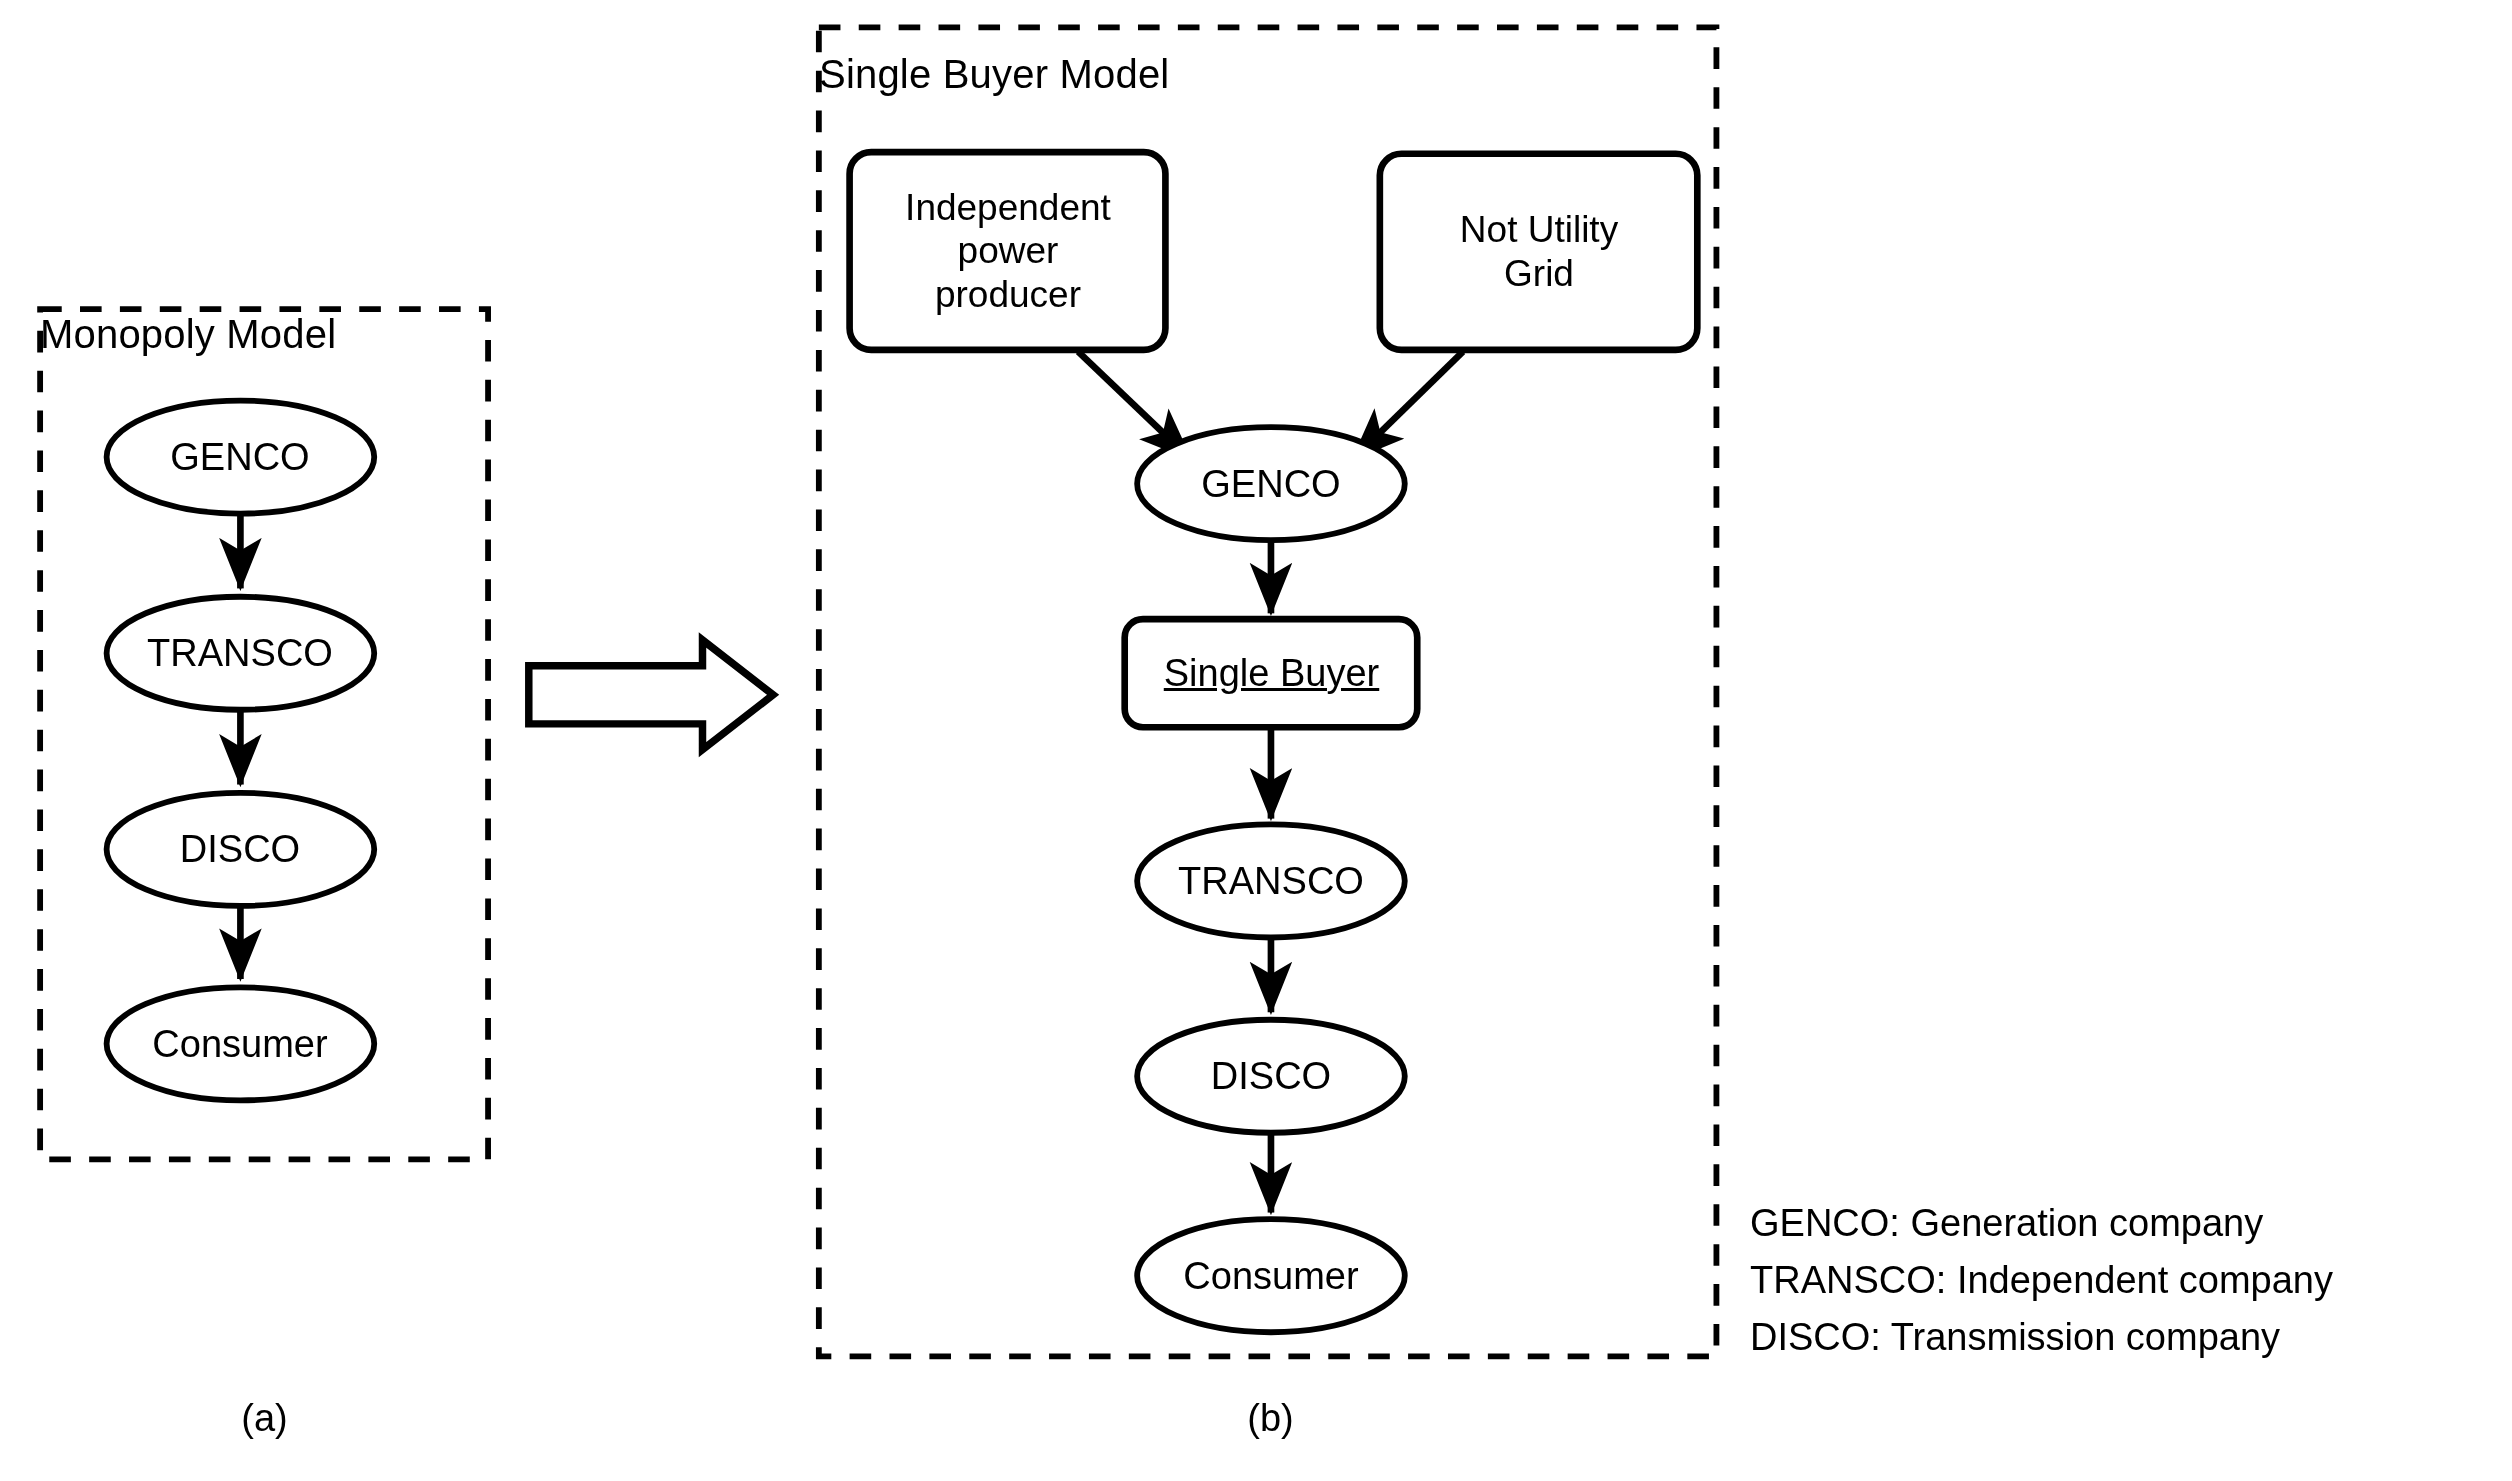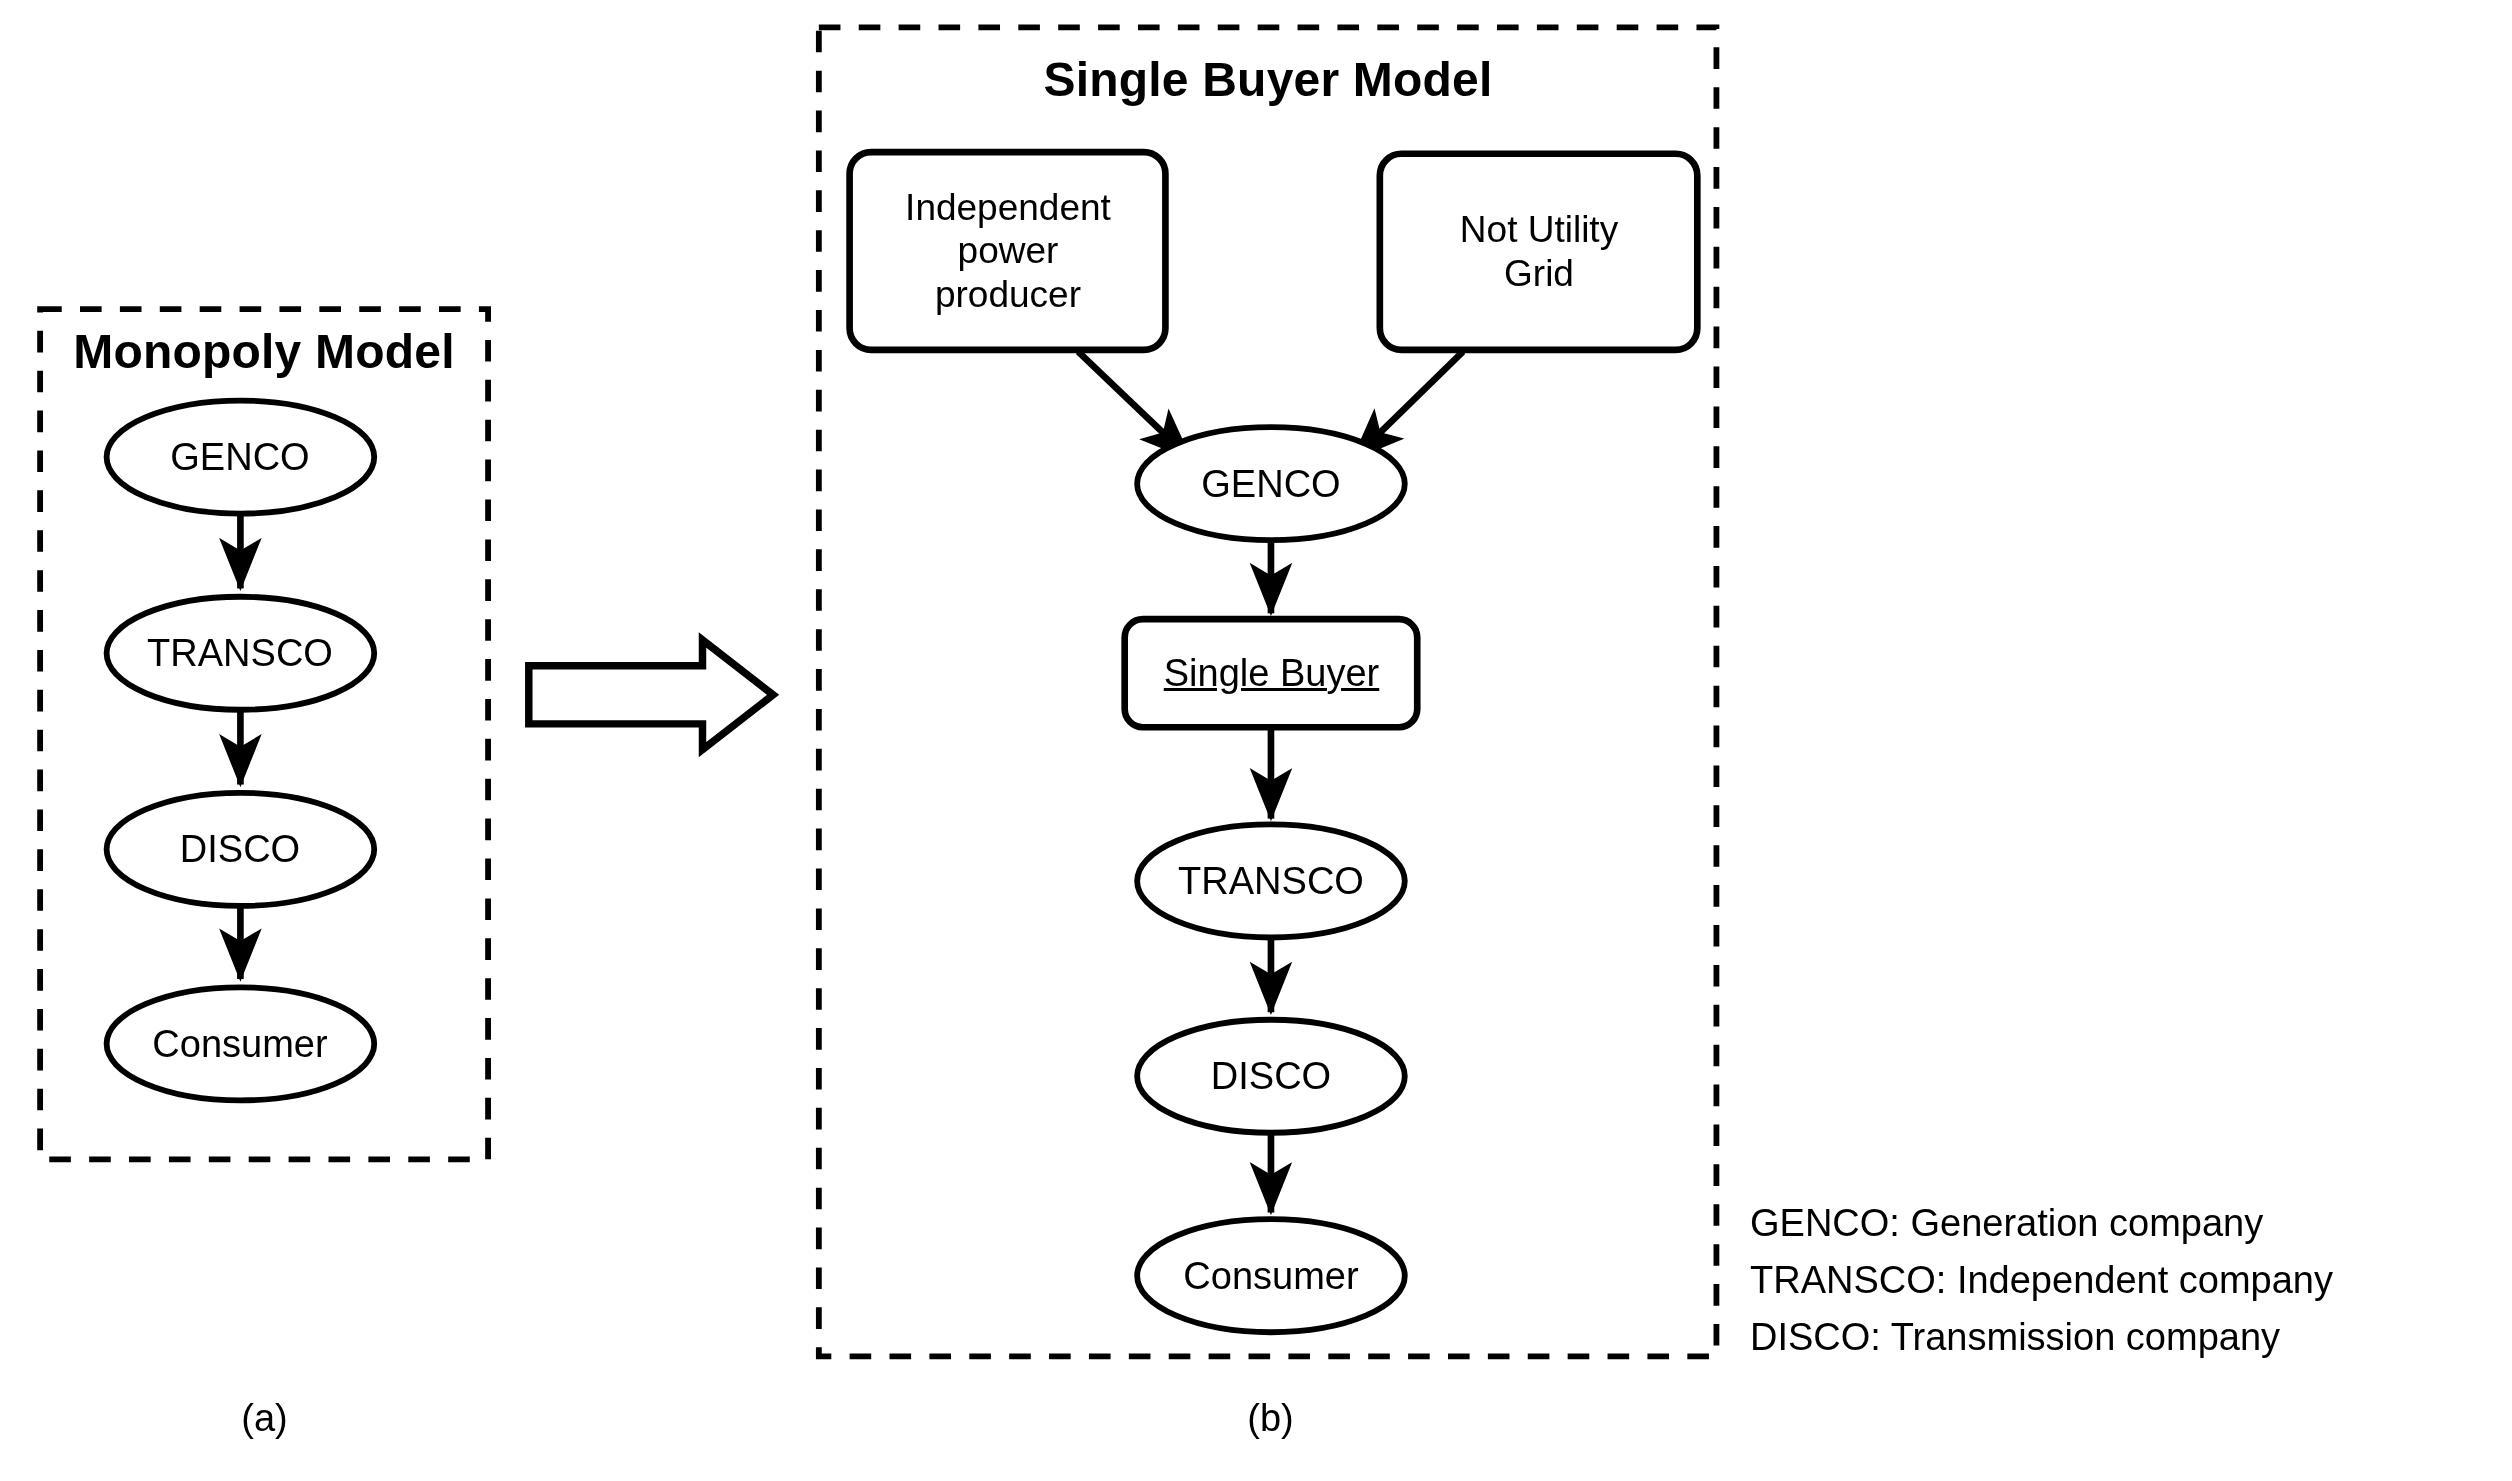--- a/index.html
+++ b/index.html
@@ -30,24 +30,23 @@
     display: flex;
     align-items: center;
     justify-content: center;
     text-align: center;
     line-height: 1.18;
     white-space: pre-line;
     pointer-events: none;
   }
   .panel-title {
     position: absolute;
-    font-weight: bold;
-    font-size: 48px;
+    font-weight: normal;
+    font-size: 40px;
     letter-spacing: 0.2px;
-    text-align: center;
     white-space: nowrap;
   }
   .node-text {
     font-size: 38px;
   }
   .node-text-sm {
     font-size: 37px;
   }
   .fig-caption {
     position: absolute;
@@ -111,21 +110,21 @@
 
     <line x1="1529" y1="1128" x2="1529" y2="1218" stroke="#000000" stroke-width="8" marker-end="url(#arrowhead)"></line>
 
     <ellipse cx="1529" cy="1295" rx="161" ry="68" fill="#ffffff" stroke="#000000" stroke-width="7"></ellipse>
 
     <line x1="1529" y1="1363" x2="1529" y2="1459" stroke="#000000" stroke-width="8" marker-end="url(#arrowhead)"></line>
 
     <ellipse cx="1529" cy="1535" rx="161" ry="68" fill="#ffffff" stroke="#000000" stroke-width="7"></ellipse>
   </svg>
 
-  <div class="panel-title" style="left:40px; top:324px; width:448px;">Monopoly Model</div>
+  <div class="panel-title" style="left:40px; top:312px; width:448px;">Monopoly Model</div>
 
   <div class="node-label node-text" style="left:106px; top:429px; width:268px; height:57px;">GENCO</div>
   <div class="node-label node-text" style="left:98px; top:625px; width:284px; height:57px;">TRANSCO</div>
   <div class="node-label node-text" style="left:106px; top:821px; width:268px; height:57px;">DISCO</div>
   <div class="node-label node-text" style="left:106px; top:1016px; width:268px; height:57px;">Consumer</div>
 
   <div class="panel-title" style="left:819px; top:52px; width:898px;">Single Buyer Model</div>
 
   <div class="node-label node-text-sm" style="left:1380px; top:154px; width:318px; height:196px;">Not Utility
 Grid</div>

